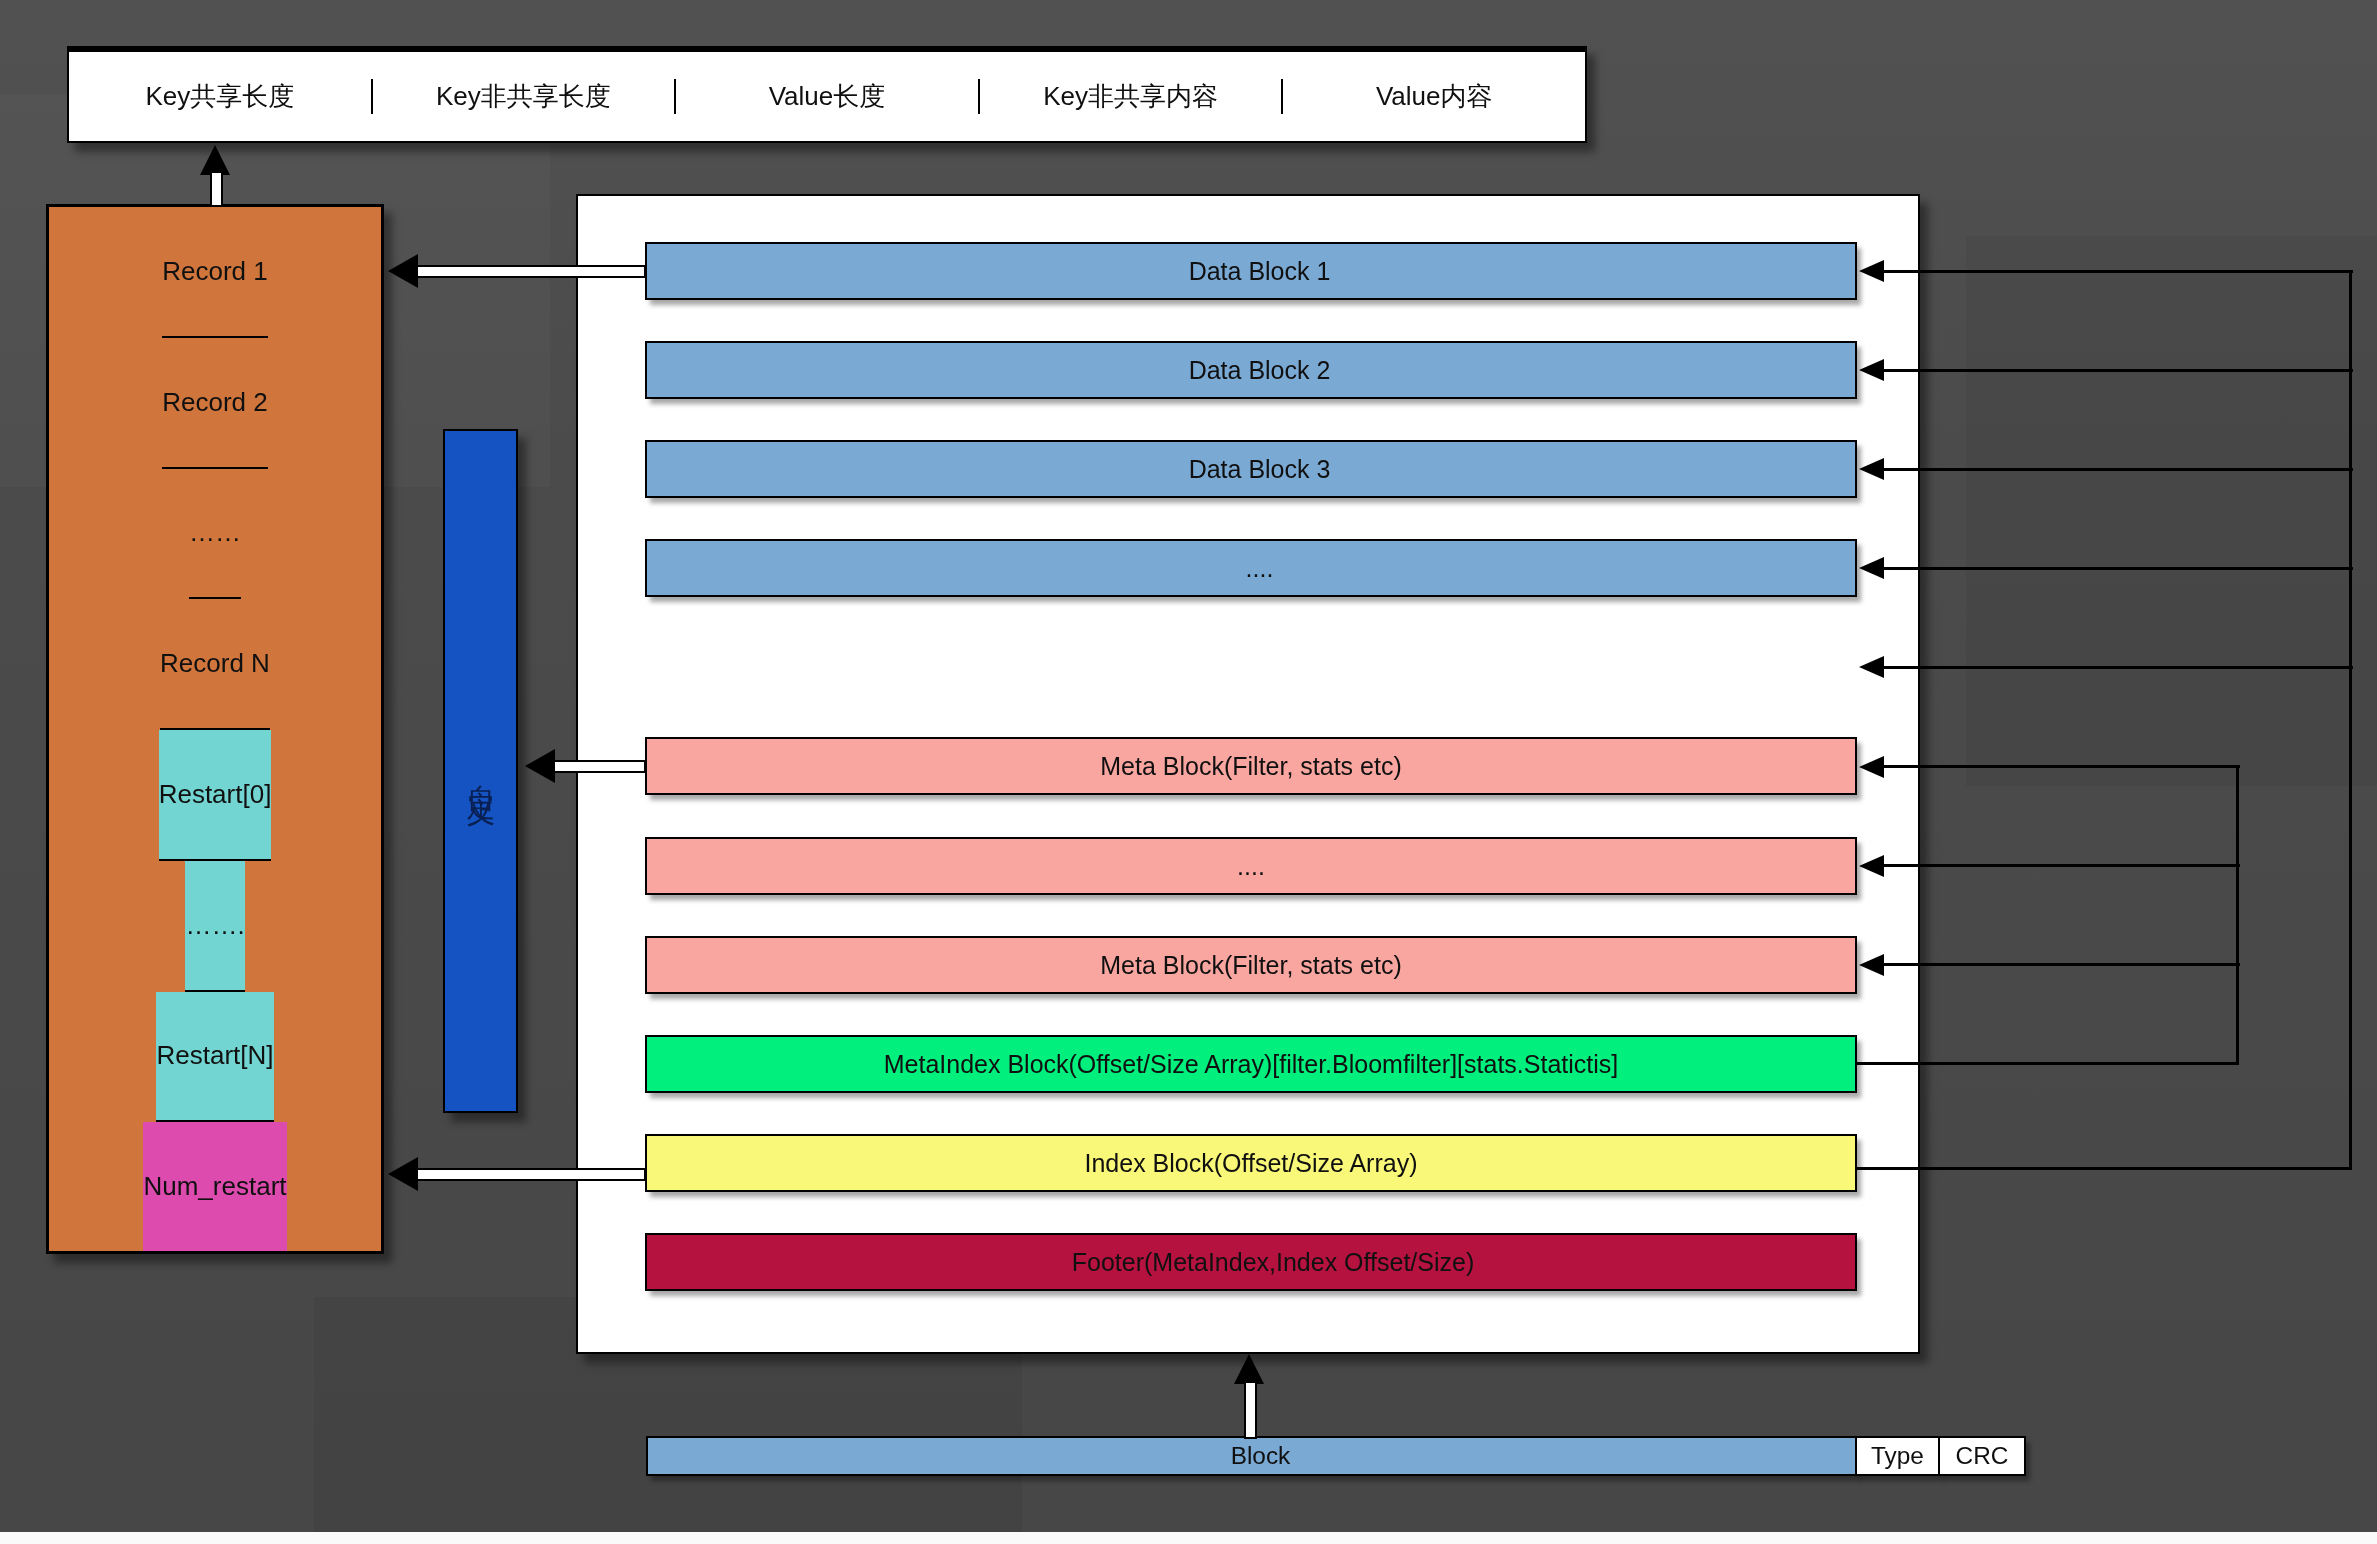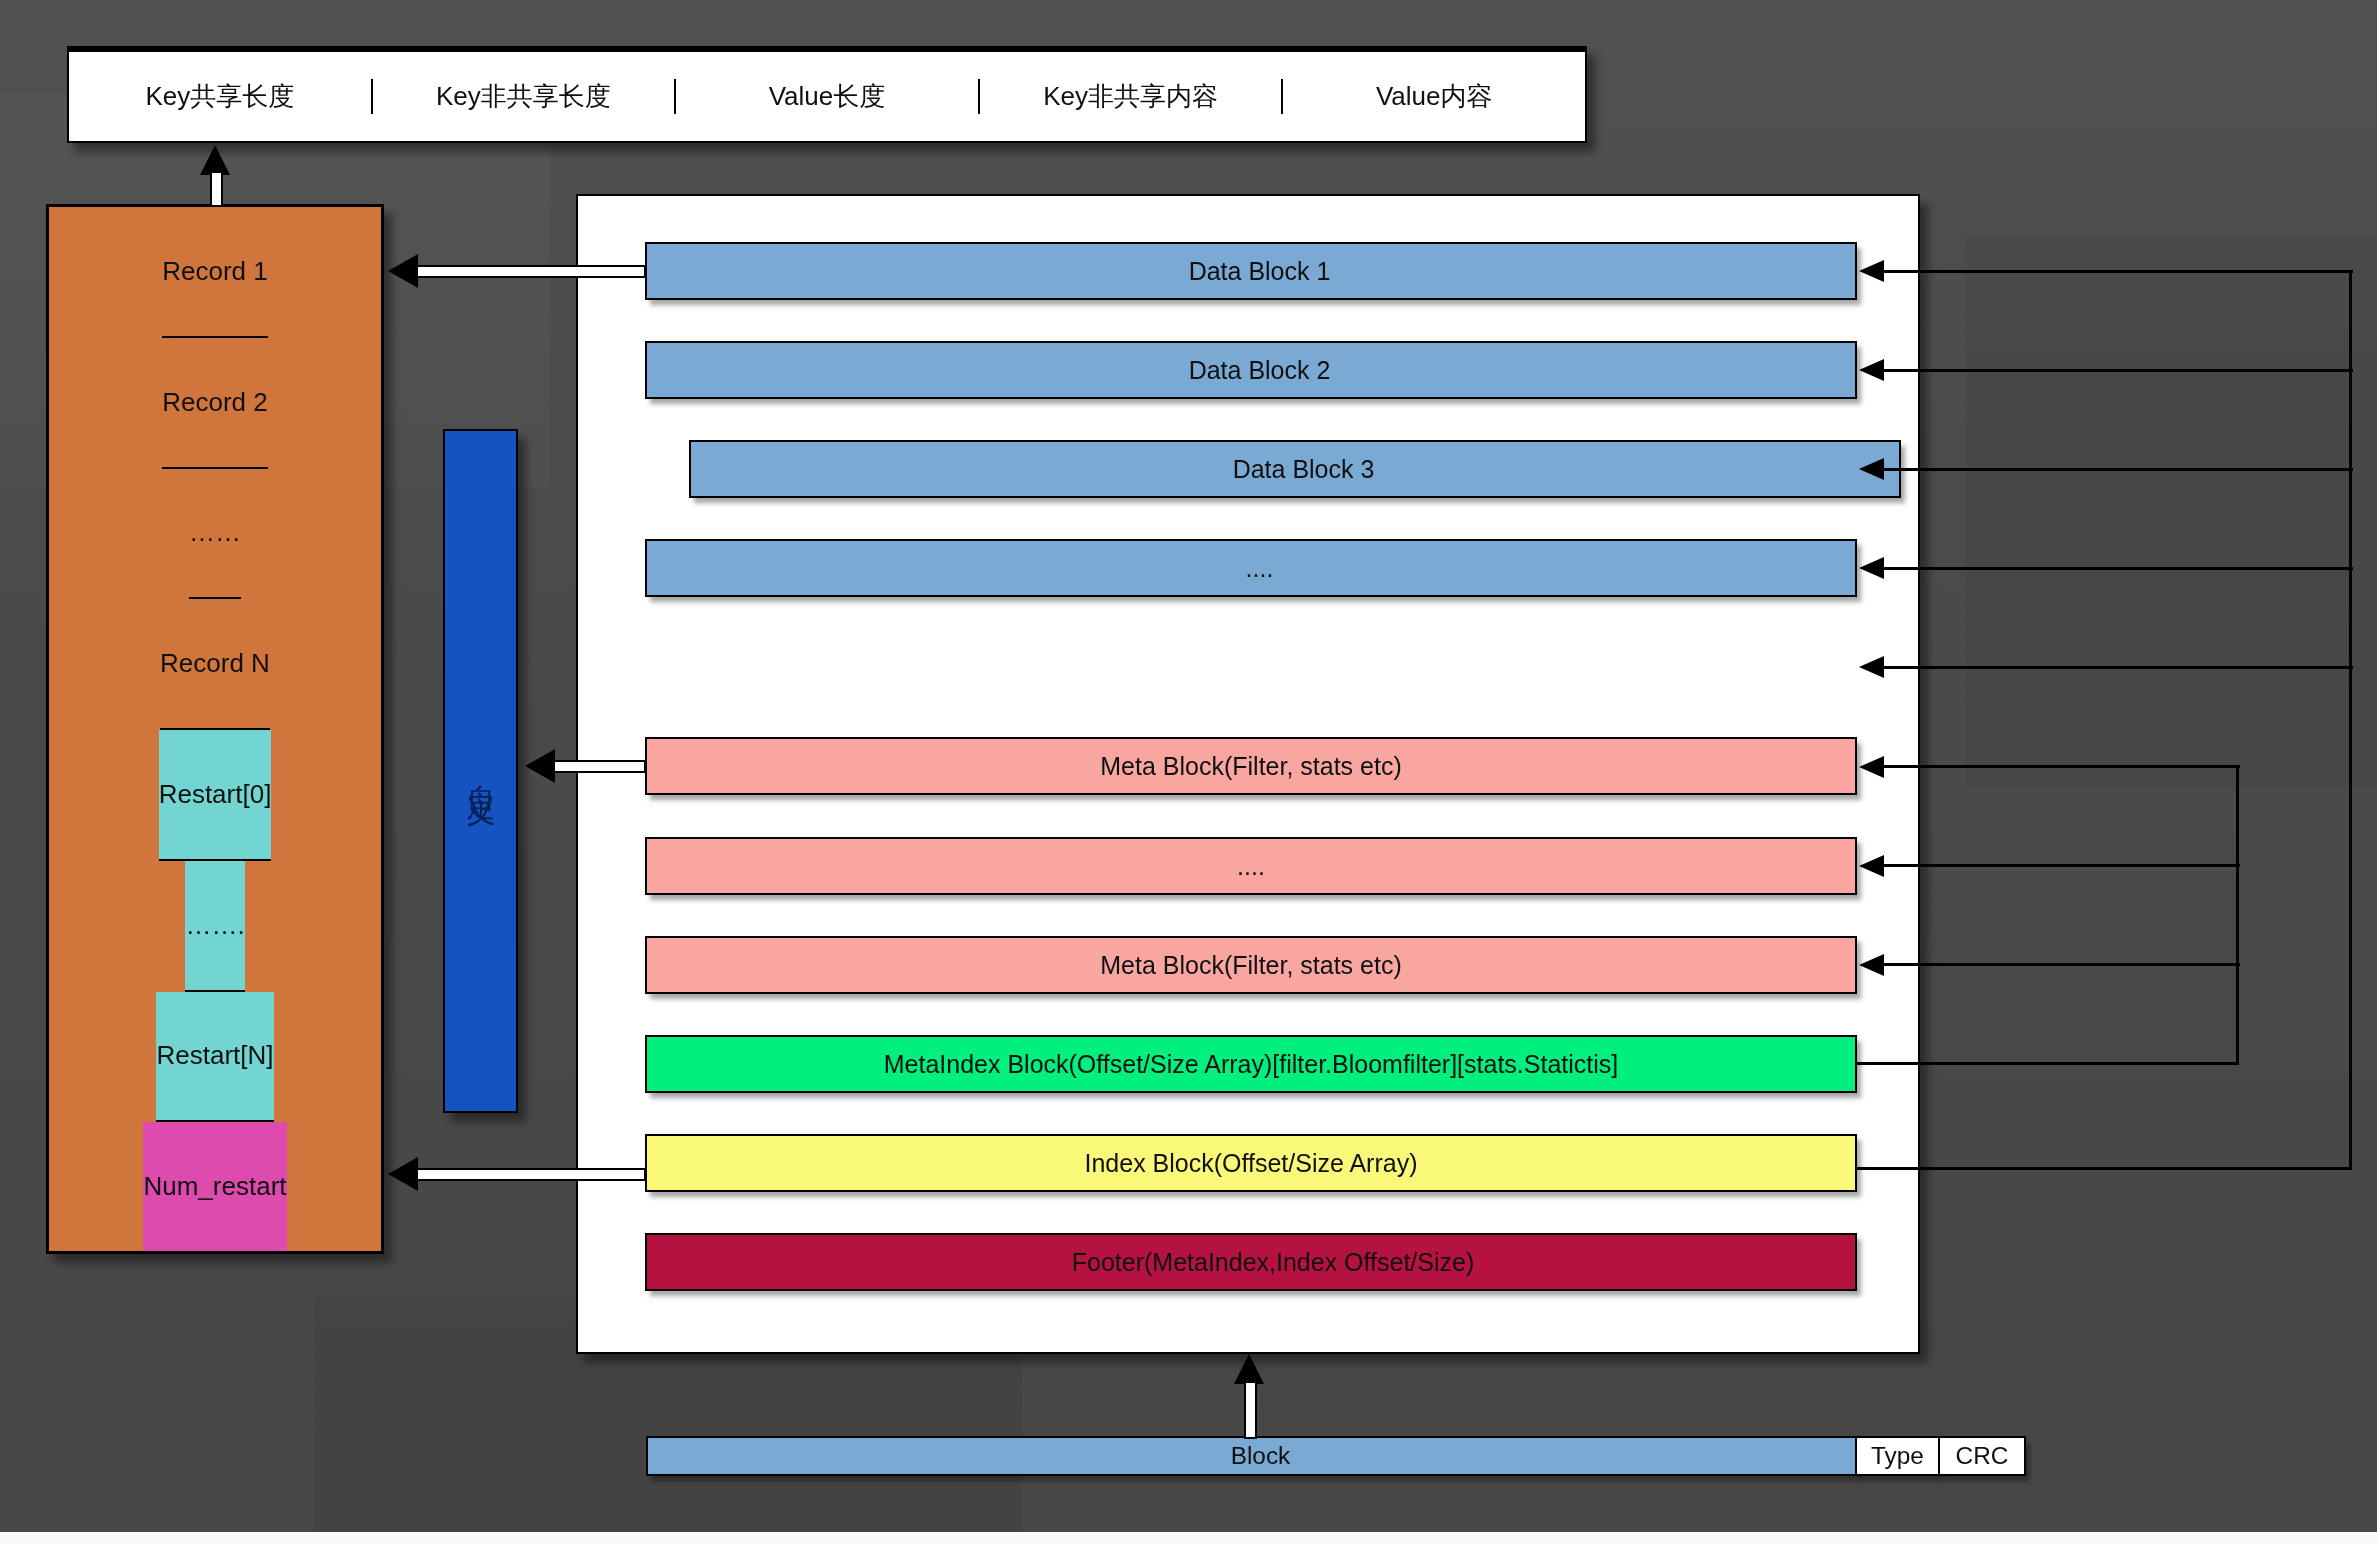--- a/index.html
+++ b/index.html
@@ -90,21 +90,21 @@
   </div>
 
   <div class="box custom-bar shadow-big">
     <span class="vtext">自定义</span>
   </div>
 
   <div class="box panel shadow-big"></div>
 
   <div class="box srow c-blue shadow-sm" style="top:242px;">Data Block 1</div>
   <div class="box srow c-blue shadow-sm" style="top:341px;">Data Block 2</div>
-  <div class="box srow c-blue shadow-sm" style="top:440px;margin-left:44px;">Data Block 3</div>
+  <div class="box srow c-blue shadow-sm" style="top:440px;">Data Block 3</div>
   <div class="box srow c-blue shadow-sm" style="top:539px;">....</div>
   <div class="box srow c-pink shadow-sm" style="top:737px;">Meta Block(Filter, stats etc)</div>
   <div class="box srow c-pink shadow-sm" style="top:837px;">....</div>
   <div class="box srow c-pink shadow-sm" style="top:936px;">Meta Block(Filter, stats etc)</div>
   <div class="box srow c-green shadow-sm" style="top:1035px;">MetaIndex Block(Offset/Size Array)[filter.Bloomfilter][stats.Statictis]</div>
   <div class="box srow c-yellow shadow-sm" style="top:1134px;">Index Block(Offset/Size Array)</div>
   <div class="box srow c-crimson shadow-sm" style="top:1233px;">Footer(MetaIndex,Index Offset/Size)</div>
 
   <div class="box bbox c-blue shadow-sm" style="left:646px;top:1436px;width:1212px;">Block</div>
   <div class="box bbox shadow-sm" style="left:1855px;top:1436px;width:85px;background:#fff;">Type</div>

